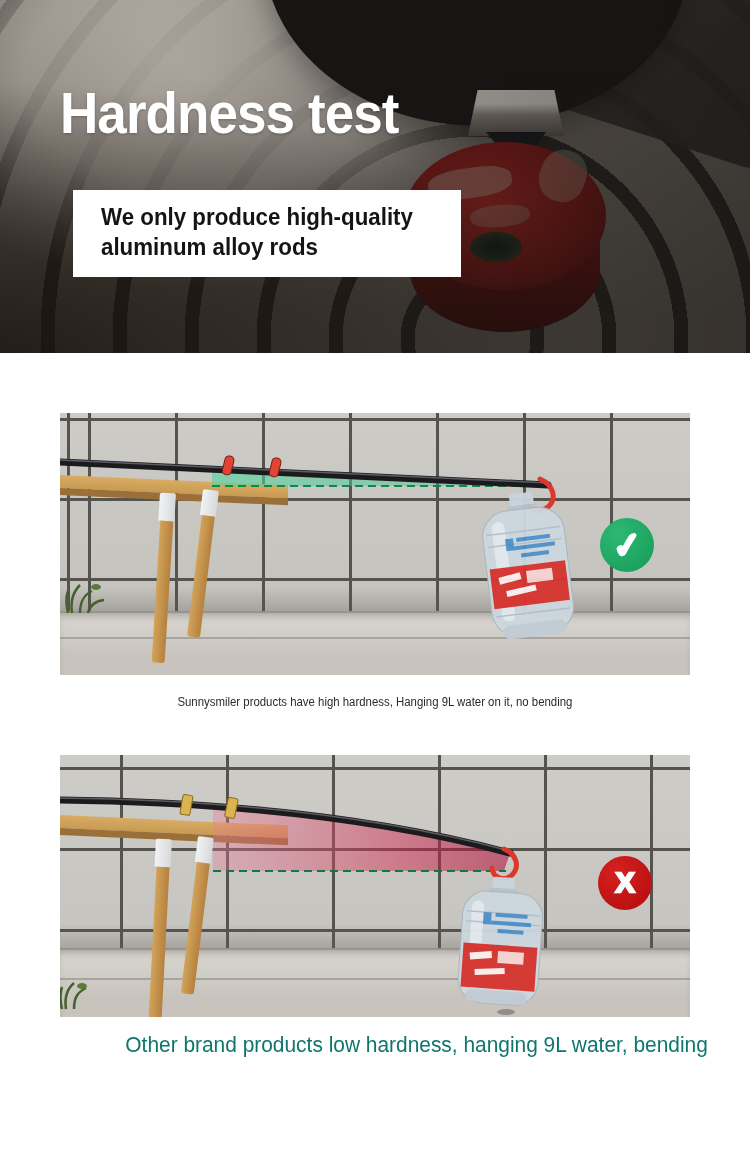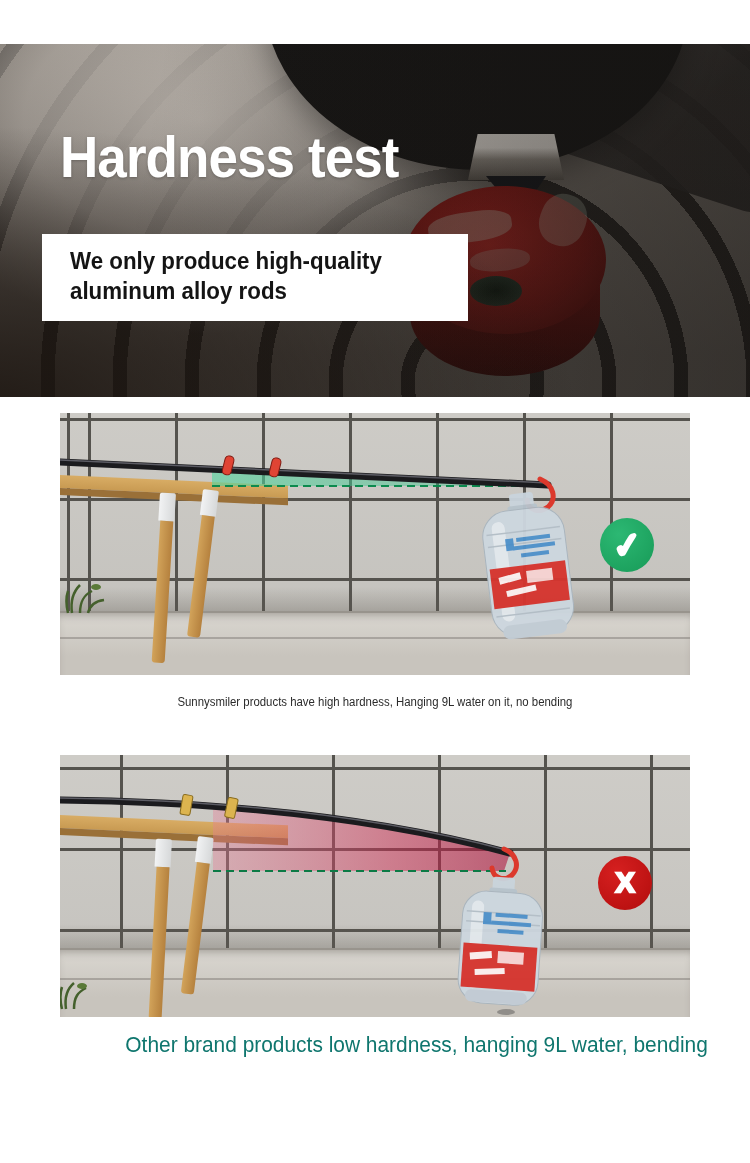--- a/index.html
+++ b/index.html
@@ -1,20 +1,20 @@
 <!DOCTYPE html>
 <html><head>
 <meta charset="utf-8">
 <style>
   html,body{margin:0;padding:0;background:#fff;}
   .page{position:relative;width:750px;height:1163px;background:#ffffff;overflow:hidden;
         font-family:"Liberation Sans",sans-serif;color:#222;}
 
   
-  .hero{position:absolute;left:0;top:0;width:750px;height:353px;overflow:hidden;background:#701a75;margin-top:44px;}
+  .hero{position:absolute;left:0;top:0;width:750px;height:353px;overflow:hidden;background:#701a75;}
   .hero *{position:absolute;}
   .rings{inset:0;background:repeating-radial-gradient(circle at 63% 96%,
           #6f6962 0 38px,#6f6962 58px,#262320 58px 72px);}
   .lightTL{left:-120px;top:-140px;width:640px;height:430px;
           background:radial-gradient(closest-side,rgba(208,201,193,.97),rgba(199,192,184,.78) 55%,rgba(190,183,175,0));}
   .drill-right{right:-50px;top:-40px;width:250px;height:180px;background:linear-gradient(115deg,#4a4643,#2b2826 60%);
           transform:rotate(18deg);border-radius:24px;opacity:.92;}
   .drill-head{left:268px;top:-62px;width:424px;height:188px;background:#171615;
           border-radius:0 0 48% 52%/0 0 85% 95%;transform:rotate(-3deg);box-shadow:0 12px 30px rgba(0,0,0,.35);}
   .nut{left:468px;top:90px;width:96px;height:46px;
@@ -30,21 +30,21 @@
   .m3{left:470px;top:205px;width:60px;height:22px;background:rgba(170,180,165,.30);border-radius:45%;transform:rotate(-5deg);}
   .disc-hole{left:470px;top:232px;width:52px;height:30px;border-radius:50%;
           background:radial-gradient(#0e1a10,#223024 70%);}
   .shade{inset:0;background:
       radial-gradient(ellipse at -2% 105%,rgba(28,21,16,.9),rgba(28,21,16,.45) 30%,transparent 55%),
       linear-gradient(100deg,rgba(20,18,16,0) 20%,rgba(20,18,16,.28) 70%,rgba(20,18,16,.42)),
       linear-gradient(180deg,rgba(24,20,18,.10),rgba(24,20,18,.38) 88%);}
   .hero-title{left:60px;top:84px;font-size:57px;line-height:1.05;font-weight:700;color:#fff;
       letter-spacing:-1px;transform:scaleX(.93);transform-origin:left top;white-space:nowrap;
       text-shadow:0 1px 3px rgba(0,0,0,.25);z-index:5;}
-  .tag-box{left:42px;top:190px;width:426px;box-sizing:border-box;padding:12px 28px 14px;background:#ffffff;z-index:5;}
+  .tag-box{left:73px;top:190px;width:388px;box-sizing:border-box;padding:12px 28px 14px;background:#ffffff;z-index:5;}
   .tag-box span{position:static;display:inline-block;font-size:23px;line-height:1.32;font-weight:700;color:#141414;
       transform:scaleX(.97);transform-origin:left top;}
 
   
   .photo{position:absolute;left:60px;width:630px;height:262px;overflow:hidden;background:#cac8c3;}
   .photo-good{top:413px;}
   .photo-bad{top:755px;}
   .wall{position:absolute;inset:0;}
   .wall-good{background-color:#cac8c3;background-image:
       repeating-linear-gradient(90deg,#55534e 0 3px,transparent 3px 87px),

